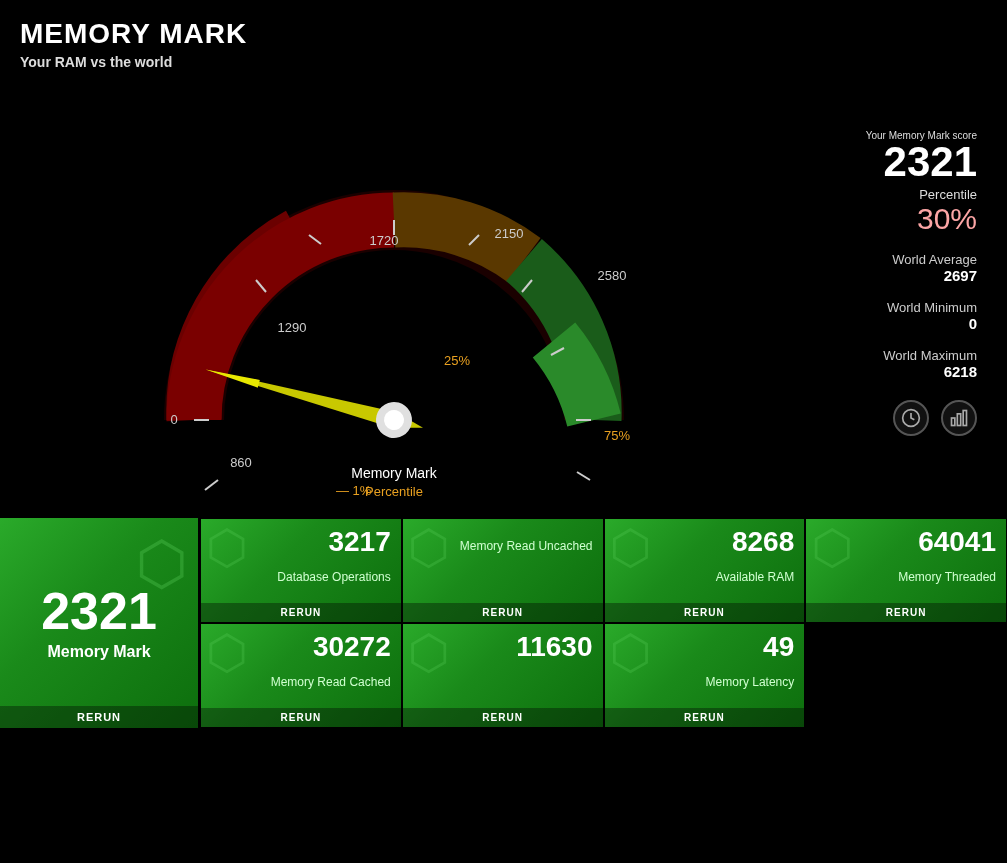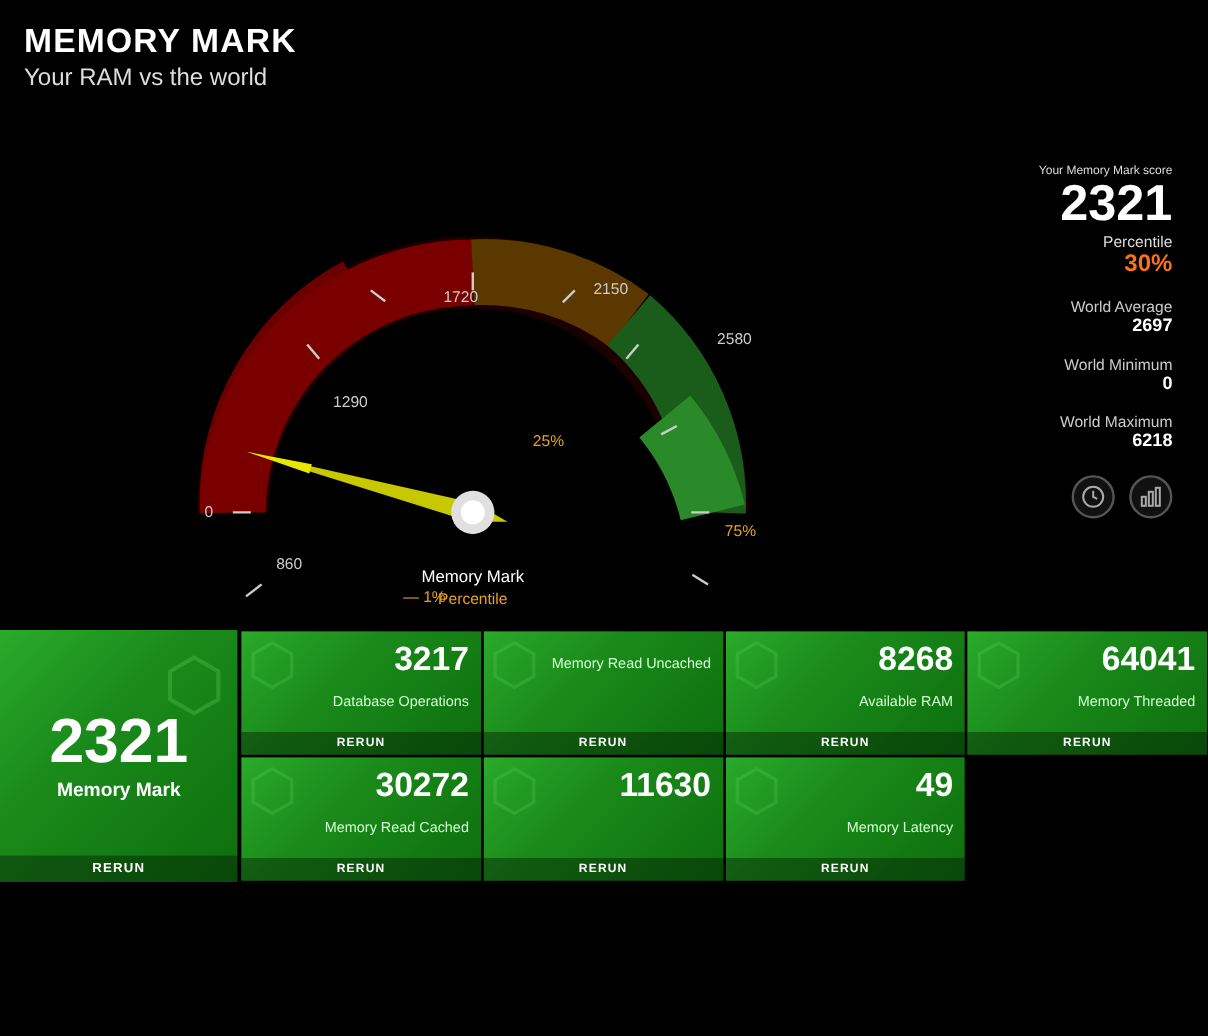--- a/index.html
+++ b/index.html
@@ -16,22 +16,22 @@
     .header {
       padding: 18px 20px 10px 20px;
     }
     .header-title {
       font-size: 28px;
       font-weight: 900;
       letter-spacing: 1px;
       color: #fff;
     }
     .header-subtitle {
-      font-size: 20px;
-      font-weight: 400;
+      font-size: 14px;
+      font-weight: 700;
       color: #ddd;
       margin-top: 4px;
     }
 
     
     .main-content {
       display: flex;
       flex-direction: row;
       padding: 0 10px;
     }
@@ -72,23 +72,23 @@
       font-weight: 900;
       color: #fff;
       line-height: 1;
     }
     .percentile-label {
       font-size: 13px;
       color: #ddd;
       margin-top: 4px;
     }
     .percentile-value {
-      font-size: 20px;
-      font-weight: 700;
-      color: #f97316;
+      font-size: 30px;
+      font-weight: 400;
+      color: #fca5a5;
     }
     .stat-row {
       margin-top: 16px;
     }
     .stat-name {
       font-size: 13px;
       color: #ccc;
     }
     .stat-val {
       font-size: 15px;

